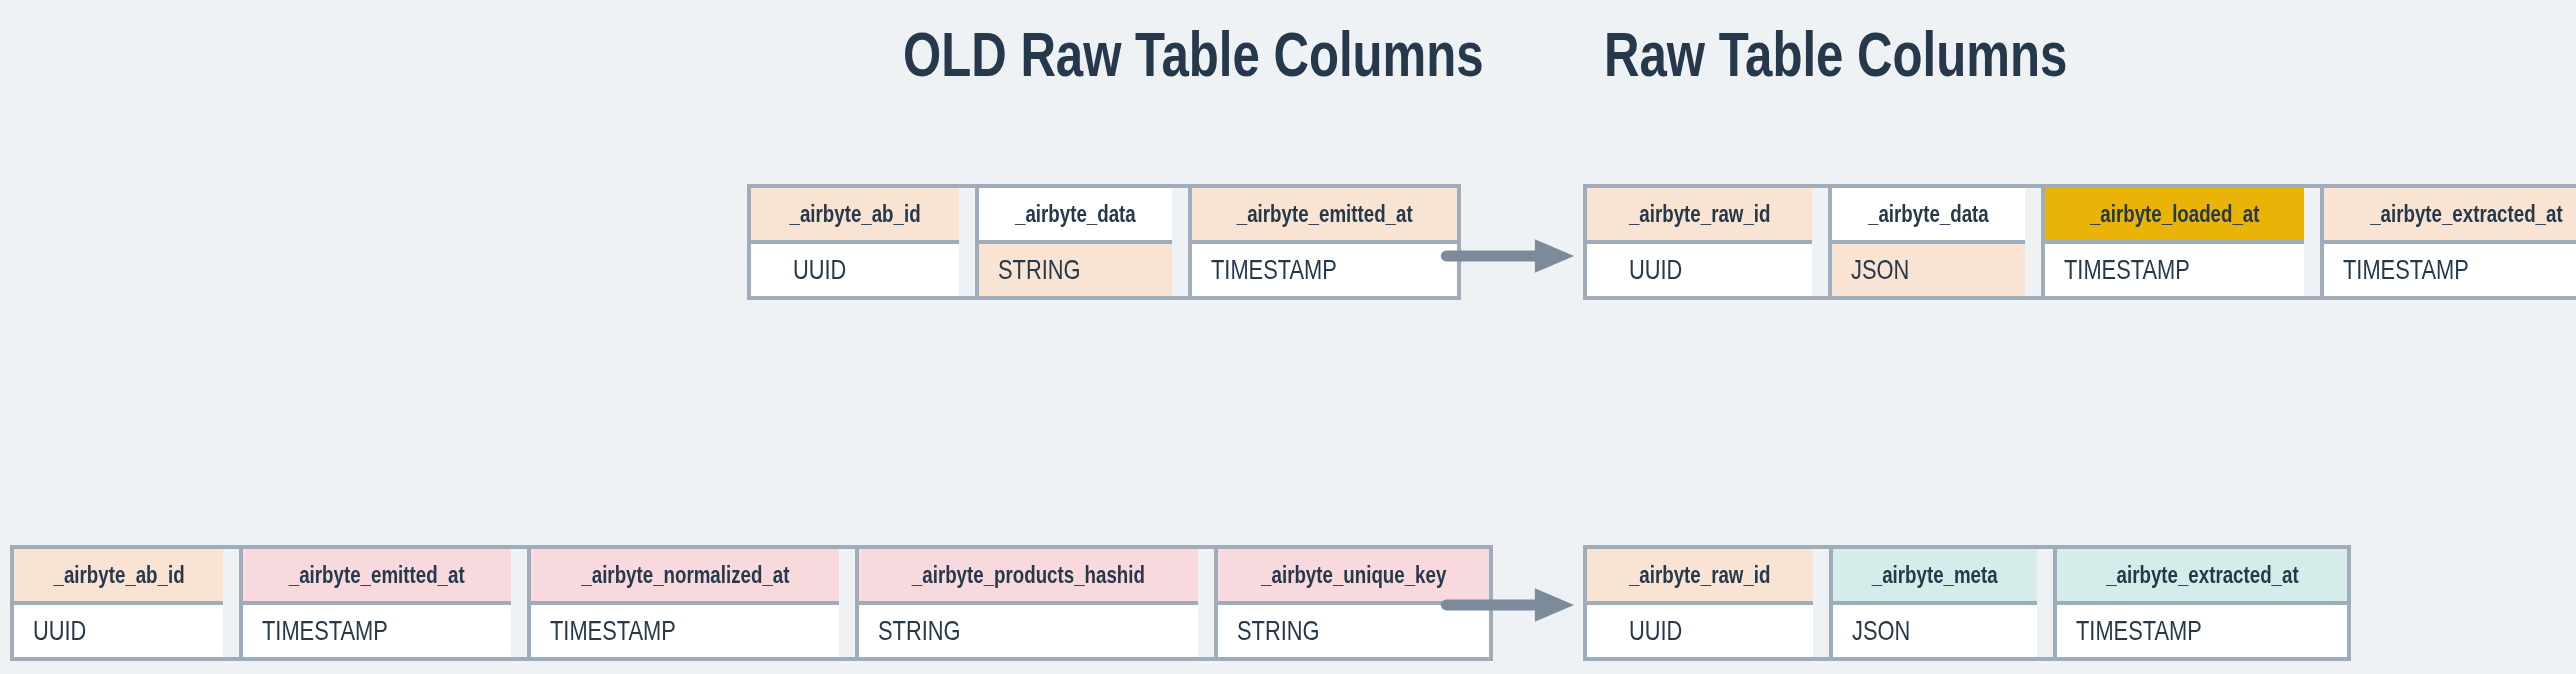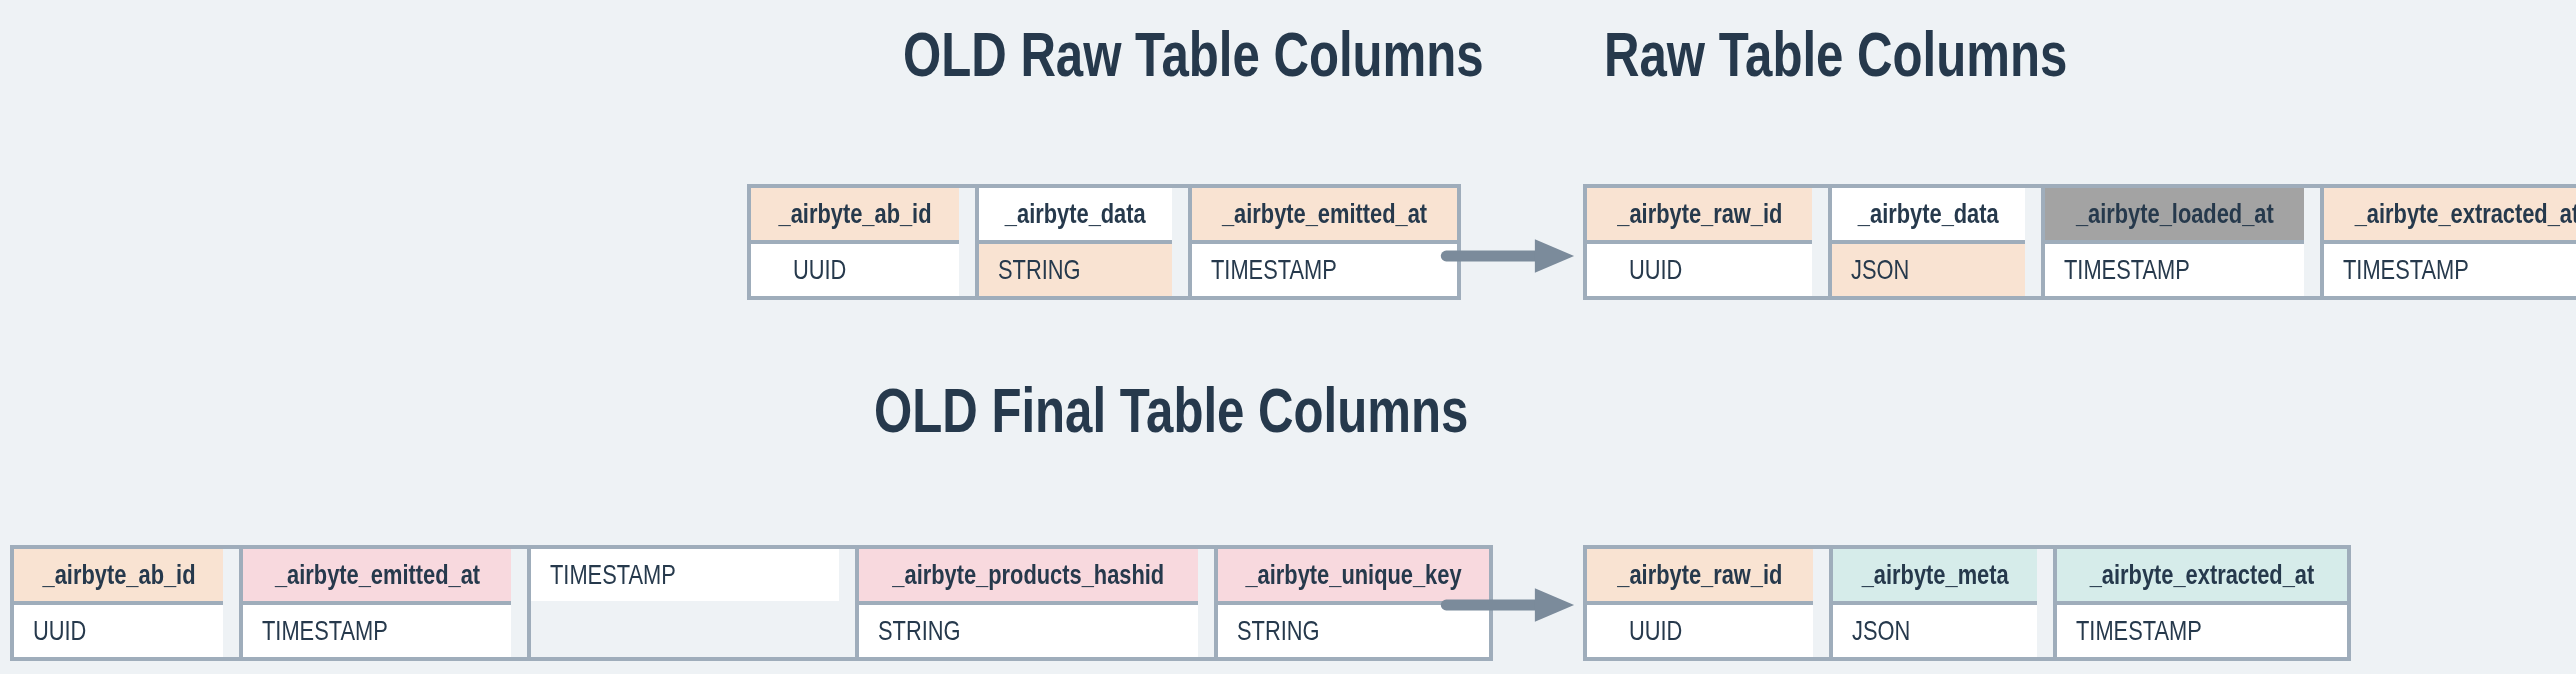--- a/index.html
+++ b/index.html
@@ -32,21 +32,21 @@
     position:absolute;
     display:flex;
     border:4.4px solid var(--border,#9fadbb);
   }
   .col{display:flex;flex-direction:column;}
   .col + .col{border-left:4.4px solid var(--border,#9fadbb);margin-left:16px;}
   .cell{height:52px;display:flex;align-items:center;overflow:hidden;background:#fff;}
   .hdr{
     justify-content:center;
     font-weight:700;
-    font-size:28px;
+    font-size:24px;
     border-bottom:4.4px solid var(--border,#9fadbb);
   }
   .hdr .txt{transform-origin:center center;}
   .val{font-size:28px;padding-left:19px;}
   .val .txt{transform-origin:left center;}
   .t1 .col:first-child .val,
   .t2 .col:first-child .val,
   .t4 .col:first-child .val{padding-left:42px;}
   
   .t1{left:747px;top:184px;}
@@ -78,23 +78,20 @@
 <body>
 
 <div class="canvas">
 
   <div class="title" id="title-raw">
     <span class="txt">Raw Table Columns</span>
   </div>
   <div class="title" id="title-old-raw">
     <span class="txt">OLD Raw Table Columns</span>
   </div>
-  <div class="title" id="title-old-final">
-    <span class="txt">OLD Final Table Columns</span>
-  </div>
 
   <div class="tbl t1">
     <div class="col">
       <div class="cell hdr" style="background: rgb(249, 227, 210);">
           <span class="txt">_airbyte_ab_id</span>
         </div>
       <div class="cell val" style="background: rgb(255, 255, 255);">
           <span class="txt">UUID</span>
         </div>
     </div>
@@ -127,21 +124,21 @@
     </div>
     <div class="col">
       <div class="cell hdr" style="background: rgb(255, 255, 255);">
           <span class="txt">_airbyte_data</span>
         </div>
       <div class="cell val" style="background: rgb(249, 227, 210);">
           <span class="txt">JSON</span>
         </div>
     </div>
     <div class="col">
-      <div class="cell hdr" style="background: #a3a3a3;">
+      <div class="cell hdr" style="background: #eab308;">
           <span class="txt">_airbyte_loaded_at</span>
         </div>
       <div class="cell val" style="background: rgb(255, 255, 255);">
           <span class="txt">TIMESTAMP</span>
         </div>
     </div>
     <div class="col">
       <div class="cell hdr" style="background: rgb(249, 227, 210);">
           <span class="txt">_airbyte_extracted_at</span>
         </div>
@@ -162,20 +159,23 @@
     </div>
     <div class="col">
       <div class="cell hdr" style="background: rgb(248, 217, 222);">
           <span class="txt">_airbyte_emitted_at</span>
         </div>
       <div class="cell val" style="background: rgb(255, 255, 255);">
           <span class="txt">TIMESTAMP</span>
         </div>
     </div>
     <div class="col">
+      <div class="cell hdr" style="background: rgb(248, 217, 222);">
+          <span class="txt">_airbyte_normalized_at</span>
+        </div>
       <div class="cell val" style="background: rgb(255, 255, 255);">
           <span class="txt">TIMESTAMP</span>
         </div>
     </div>
     <div class="col">
       <div class="cell hdr" style="background: rgb(248, 217, 222);">
           <span class="txt">_airbyte_products_hashid</span>
         </div>
       <div class="cell val" style="background: rgb(255, 255, 255);">
           <span class="txt">STRING</span>

